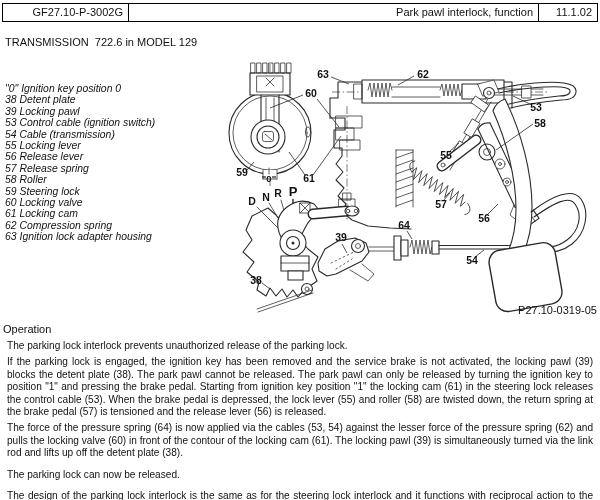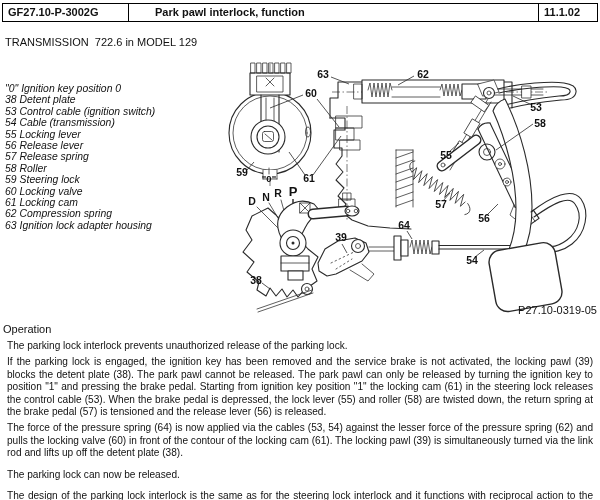--- a/index.html
+++ b/index.html
@@ -2,21 +2,21 @@
 <html><head>
 <meta charset="utf-8">
 <style>
   html,body{margin:0;padding:0;}
   body{
     width:600px;height:500px;position:relative;overflow:hidden;
     background:#ffffff;color:#111;
     font-family:"Liberation Sans",sans-serif;
   }
   .header{position:absolute;left:2px;top:3px;right:2px;height:19px;display:flex;border:1.5px solid #000;box-sizing:border-box;}
-  .hc{font-weight:bold;font-size:11px;line-height:16px;padding:0 5px;box-sizing:border-box;white-space:nowrap;overflow:hidden;}
+  .hc{font-weight:normal;font-size:11px;line-height:16px;padding:0 5px;box-sizing:border-box;white-space:nowrap;overflow:hidden;text-align:right;}
   .hc1{width:126px;border-right:1.5px solid #000;}
   .hc2{flex:1;border-right:1.5px solid #000;margin-left:21px;}
   .hc3{width:58px;}
   .subtitle{position:absolute;left:5px;top:36px;font-size:11px;white-space:pre;text-align:center;}
   .legend{position:absolute;left:5px;top:83px;font-style:italic;font-size:10.4px;line-height:11.4px;}
   .lg-ref{margin-right:3px;}
   .diagram-wrap{position:absolute;left:225px;top:58px;width:375px;height:265px;}
   .operation{position:absolute;left:3px;top:323px;width:594px;font-size:10.1px;line-height:12.4px;}
   .operation h2{font-size:11px;margin:0;padding:0;font-weight:normal;line-height:13px;}
   .operation p{margin:4px;text-align:justify;}
@@ -40,20 +40,21 @@
   <div class="hc hc1">GF27.10-P-3002G</div>
   <div class="hc hc2">Park pawl interlock, function</div>
   <div class="hc hc3">11.1.02</div>
 </div>
 
 <div class="subtitle">TRANSMISSION  722.6 in MODEL 129</div>
 
 <div class="legend">
   <div><span class="lg-ref">"0"</span><span>Ignition key position 0</span></div>
   <div><span class="lg-ref">38</span><span>Detent plate</span></div>
+  <div><span class="lg-ref">39</span><span>Locking pawl</span></div>
   <div><span class="lg-ref">53</span><span>Control cable (ignition switch)</span></div>
   <div><span class="lg-ref">54</span><span>Cable (transmission)</span></div>
   <div><span class="lg-ref">55</span><span>Locking lever</span></div>
   <div><span class="lg-ref">56</span><span>Release lever</span></div>
   <div><span class="lg-ref">57</span><span>Release spring</span></div>
   <div><span class="lg-ref">58</span><span>Roller</span></div>
   <div><span class="lg-ref">59</span><span>Steering lock</span></div>
   <div><span class="lg-ref">60</span><span>Locking valve</span></div>
   <div><span class="lg-ref">61</span><span>Locking cam</span></div>
   <div><span class="lg-ref">62</span><span>Compression spring</span></div>

